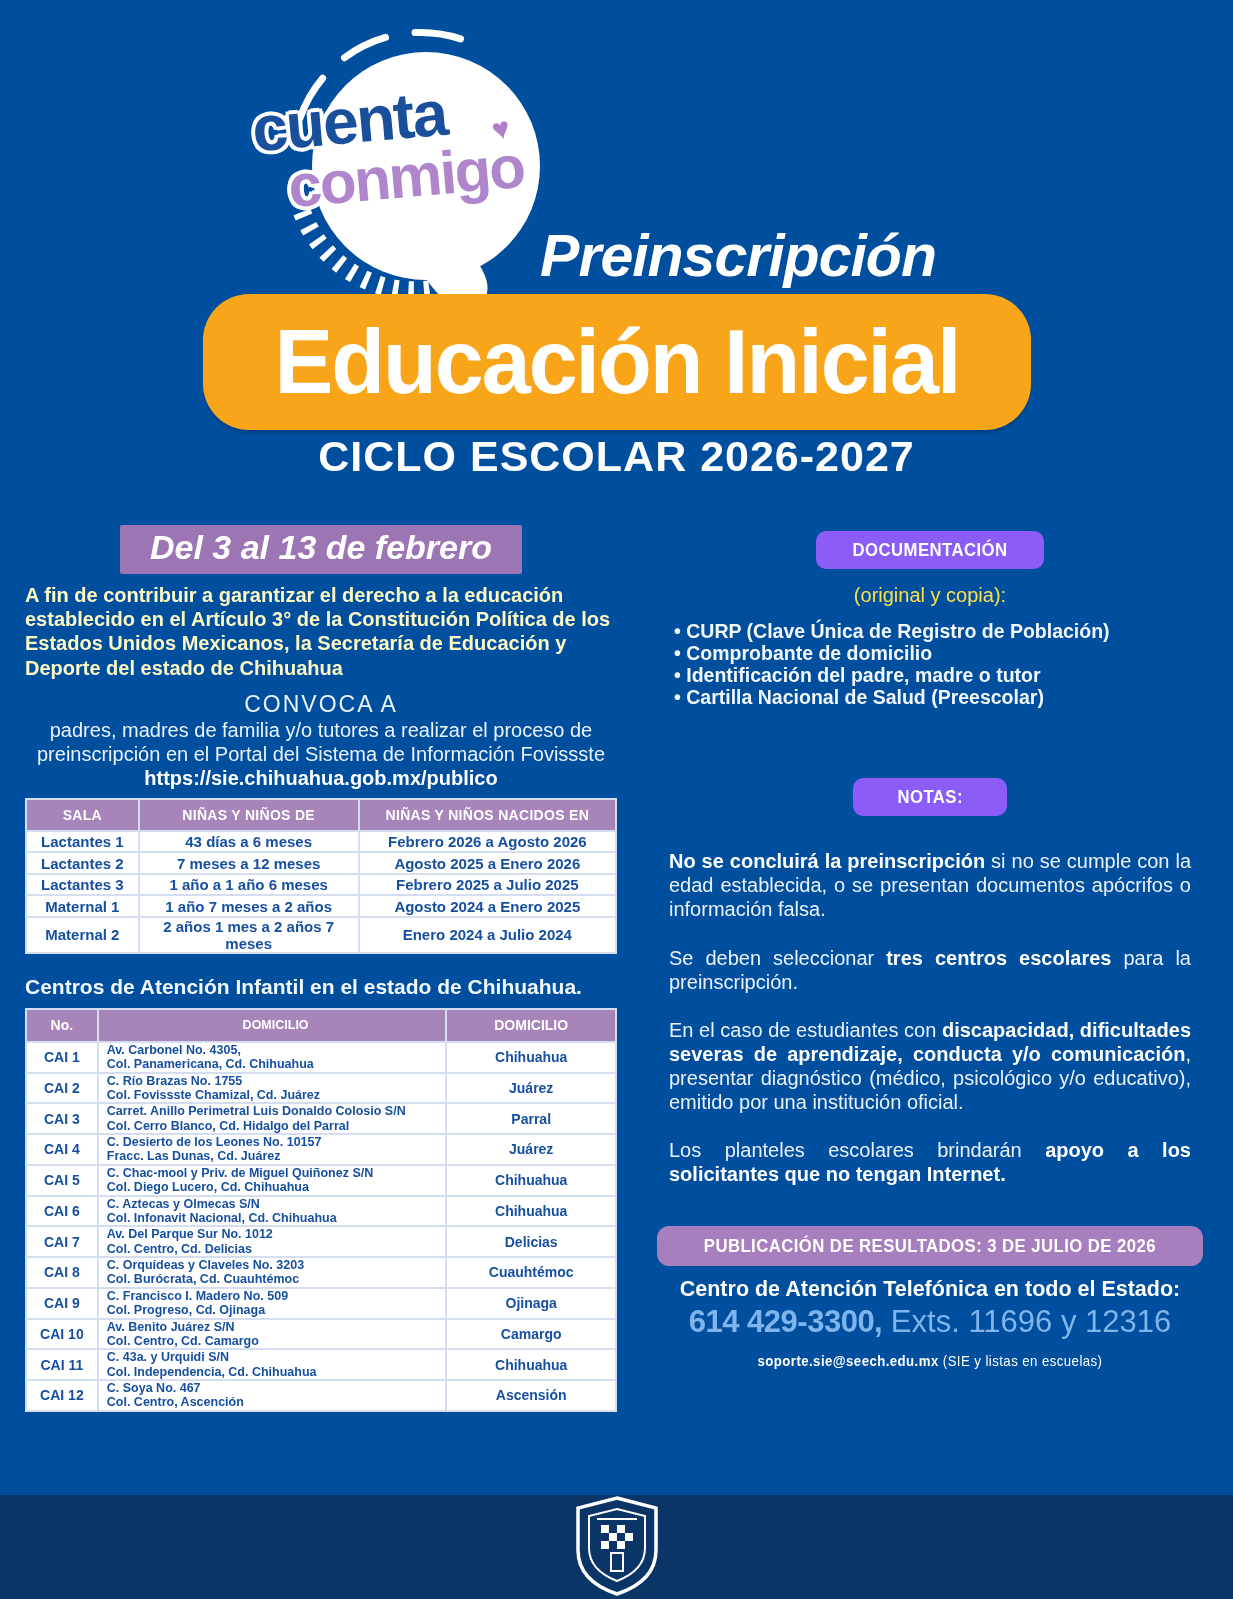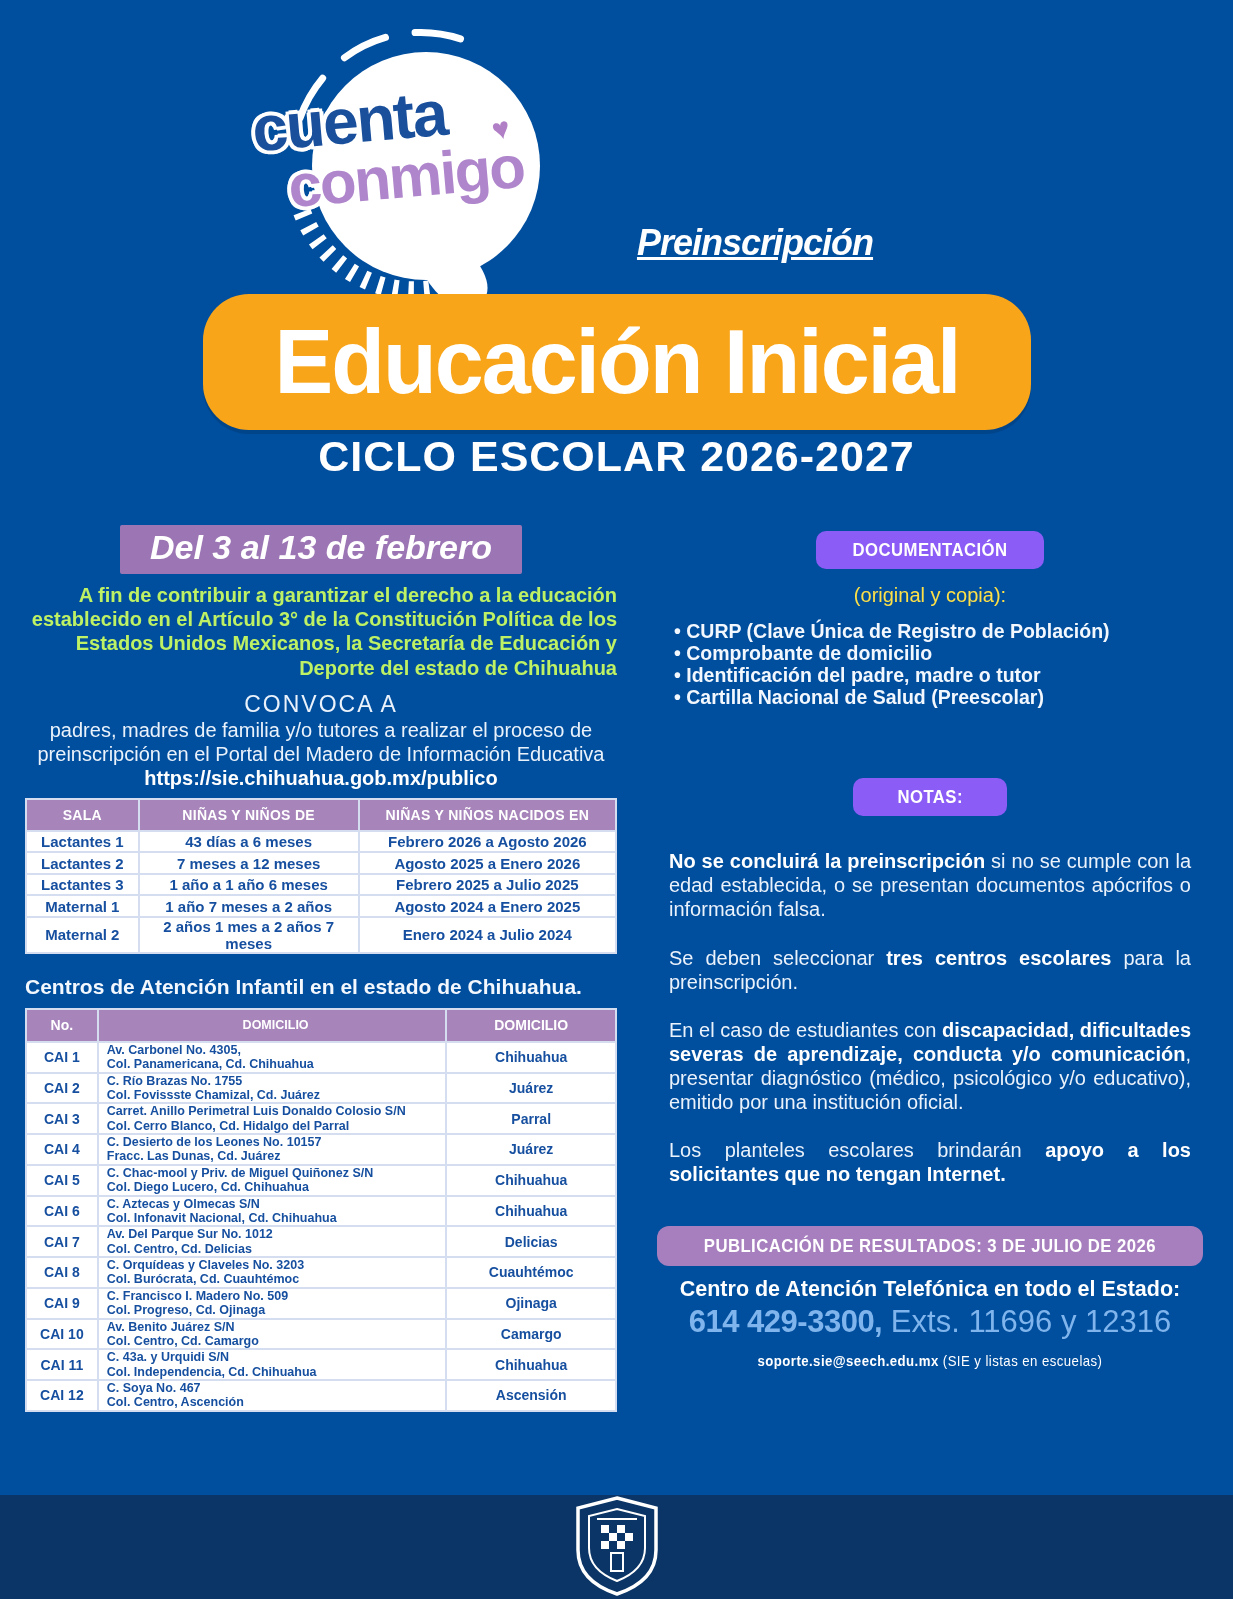--- a/index.html
+++ b/index.html
@@ -21,24 +21,23 @@
     letter-spacing:-2px; white-space:nowrap;
   }
   .logo-cuenta{left:-16px; top:58px; font-size:64px; color:#1A4F9C;}
   .logo-conmigo{left:20px; top:116px; font-size:60px; color:#AF86CB;}
   .logo-heart{
     position:absolute; left:224px; top:86px; font-size:30px; color:#B07FC6;
     transform:rotate(-14deg);
     text-shadow:-2px 0 0 #fff,2px 0 0 #fff,0 -2px 0 #fff,0 2px 0 #fff;
   }
   .preinscripcion{
-    position:absolute; left:505px; top:222px; width:500px;
-    font-size:36px; font-weight:800; font-style:italic; text-align:center;
+    position:absolute; left:488px; top:222px; width:500px;
+    font-size:59px; font-weight:800; font-style:italic; text-align:center;
     letter-spacing:-1px;
-    text-decoration:underline;
   }
   .title-box{
     position:absolute; left:203px; top:294px; width:828px; height:136px;
     background:#F9A51A; border-radius:46px;
     display:flex; align-items:center; justify-content:center;
     box-shadow:0 4px 0 rgba(0,0,0,0.12);
   }
   .title-box .title-text{
     font-size:88px; font-weight:800; letter-spacing:-2px; white-space:nowrap;
     display:inline-block; transform:scaleY(1.04);
@@ -53,22 +52,22 @@
     border-radius:12px; text-align:center;
   }
   .cond{display:inline-block; transform:scaleX(0.88); transform-origin:center; letter-spacing:0.5px; white-space:nowrap;}
   
   .left-col{position:absolute; left:25px; top:525px; width:592px;}
   .date-badge{
     font-size:34px; font-weight:800; font-style:italic;
     padding:3px 30px 7px; border-radius:2px; background:#9C76B4;
   }
   .intro{
-    margin-top:9px; font-size:20px; font-weight:700; text-align:right;
-    line-height:1.21; color:#bef264;
+    margin-top:9px; font-size:20px; font-weight:700; text-align:left;
+    line-height:1.21; color:#fef9c3;
   }
   .convoca{margin-top:11px; text-align:center; font-size:23px; font-weight:400; letter-spacing:2px; color:#EAF2FB;}
   .convoca-line{text-align:center; font-size:20px; font-weight:300; line-height:1.2; color:#EAF2FB;}
   .portal-url{text-align:center; font-size:20px; font-weight:800; color:#fff; margin-top:1px;}
   table{border-collapse:collapse; width:100%;}
   .salas-table{margin-top:8px;}
   .salas-table th{
     background:#A784BA; color:#fff; font-size:14px; font-weight:700;
     border:2px solid #D5DDF0; height:28px; letter-spacing:0.3px;
   }
@@ -163,21 +162,21 @@
   <div class="cycle">CICLO ESCOLAR 2026-2027</div>
 
   <div class="left-col">
 
     <div class="badge date-badge">Del 3 al 13 de febrero</div>
 
     <div class="intro">A fin de contribuir a garantizar el derecho a la educación establecido en el Artículo 3° de la Constitución Política de los Estados Unidos Mexicanos, la Secretaría de Educación y Deporte del estado de Chihuahua</div>
 
     <div class="convoca">CONVOCA A</div>
     <div class="convoca-line">padres, madres de familia y/o tutores a realizar el proceso de</div>
-    <div class="convoca-line">preinscripción en el Portal del Madero de Información Educativa</div>
+    <div class="convoca-line">preinscripción en el Portal del Sistema de Información Fovissste</div>
     <div class="portal-url">https://sie.chihuahua.gob.mx/publico</div>
 
     <table class="salas-table">
       <thead>
         <tr>
           <th style="width:110px">SALA</th>
           <th style="width:222px">NIÑAS Y NIÑOS DE</th>
           <th style="width:260px">NIÑAS Y NIÑOS NACIDOS EN</th>
         </tr>
       </thead>

